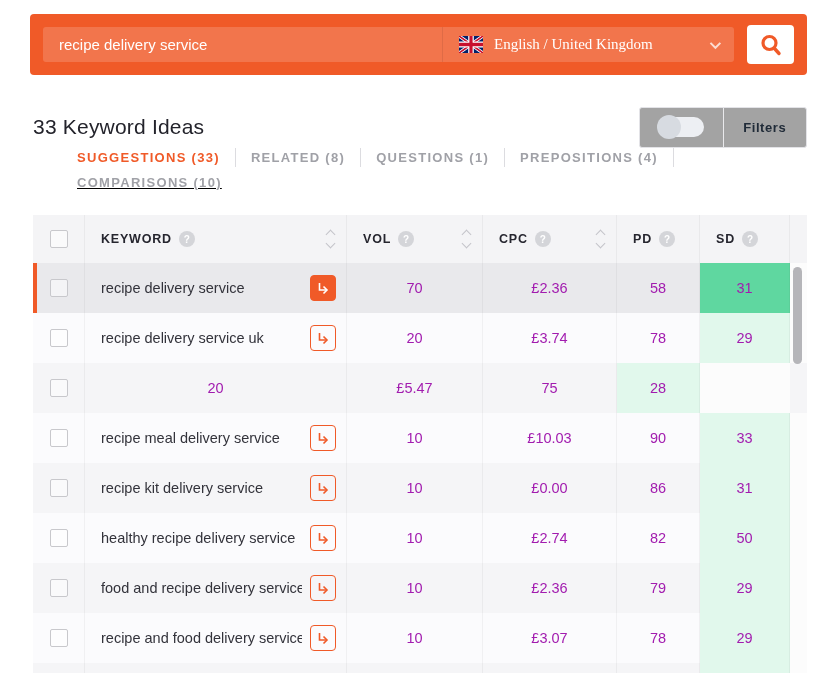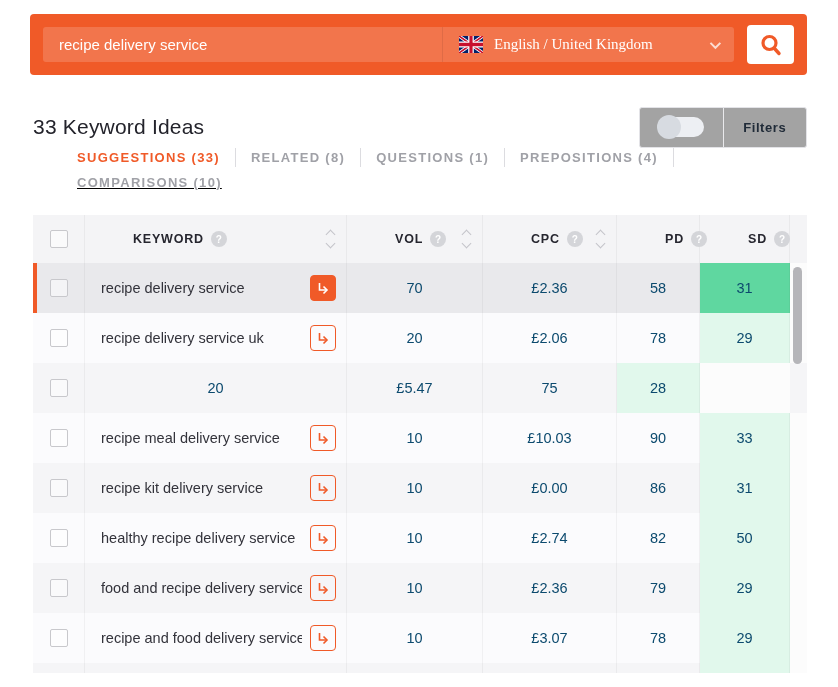--- a/index.html
+++ b/index.html
@@ -83,38 +83,38 @@
   }
   .thead { height:48px; background:#F4F4F6; }
   .row { height:50px; background:#FBFBFD; }
   .cell { display:flex; align-items:center; border-right:1px solid rgba(31,31,41,0.05); min-width:0; }
   .c-scroll { border-right:none; background:#FCFCFC; }
   .thead .c-scroll { background:transparent; }
   .c-check { justify-content:center; }
   .checkbox { width:18px; height:18px; border:1px solid #C8C8CC; border-radius:2px; background:rgba(255,255,255,0.5); cursor:pointer; }
   .c-kw { padding:0 10px 0 16px; justify-content:space-between; gap:8px; }
   .hcell { padding-left:16px; }
-  .hlabel { font-size:12.5px; font-weight:700; letter-spacing:0.8px; color:#26262F; white-space:nowrap;margin-left:32px; }
+  .hlabel { font-size:12.5px; font-weight:700; letter-spacing:0.8px; color:#26262F; white-space:nowrap; }
   .qicon {
     width:16px; height:16px; border-radius:50%; background:#D4D5D9; color:#FFF;
     font-size:10px; font-weight:700; display:inline-flex; align-items:center;
     justify-content:center; margin-left:7px; flex:0 0 auto; cursor:pointer;
   }
   .sort { margin-left:auto; margin-right:12px; display:flex; flex-direction:column; cursor:pointer; }
   .sort i { width:7px; height:7px; display:block; border-right:1.5px solid #C4C4CA; border-bottom:1.5px solid #C4C4CA; }
   .sort .up { transform:rotate(-135deg); margin-bottom:1px; }
   .sort .dn { transform:rotate(45deg); margin-top:1px; }
 
   .kw-text { font-size:14.5px; color:#33333B; white-space:nowrap; overflow:hidden; }
   .kw-arrow {
     width:26px; height:26px; border:1px solid #F05A28; border-radius:4px;
     color:#F05A28; display:flex; align-items:center; justify-content:center;
     cursor:pointer; background:transparent; flex:0 0 auto;
   }
-  .c-num { justify-content:center; font-size:14.5px; color:#0c4a6e; }
+  .c-num { justify-content:center; font-size:14.5px; color:#a21caf; }
   .c-sd { background:#E1F8EC;text-align:center; }
 
   .tbody .row:nth-child(odd) { background:#F5F5F7; }
   .tbody .row:nth-child(even) { background:#FBFBFD; }
   .tbody .row.selected { background:#E9E9EC; box-shadow:inset 4px 0 0 #F05A28; }
   .tbody .row.selected .c-sd { background:#5FD7A0; }
   .tbody .row.selected .kw-arrow { background:#F05A28; color:#fff; }
 
   .row.partial { background:#F5F5F7; }
   .row.partial .c-sd { background:#E1F8EC; }
@@ -252,21 +252,21 @@
     <div class="cell c-kw">
       <span class="kw-text">recipe delivery service uk</span>
       <span class="kw-arrow">
         <svg width="14" height="14" viewBox="0 0 14 14">
           <path d="M3.5 2 V9 H10" fill="none" stroke="currentColor" stroke-width="1.6"></path>
           <path d="M7.5 5.5 L11 9 L7.5 12.5" fill="none" stroke="currentColor" stroke-width="1.6"></path>
         </svg>
       </span>
     </div>
     <div class="cell c-num">20</div>
-    <div class="cell c-num">£2.06</div>
+    <div class="cell c-num">£3.74</div>
     <div class="cell c-num">78</div>
     <div class="cell c-num c-sd">29</div>
     <div class="cell c-scroll"></div>
   </div>
 
   <div class="row">
     <div class="cell c-check">
       <span class="checkbox"></span>
     </div>
     <div class="cell c-num">20</div>

